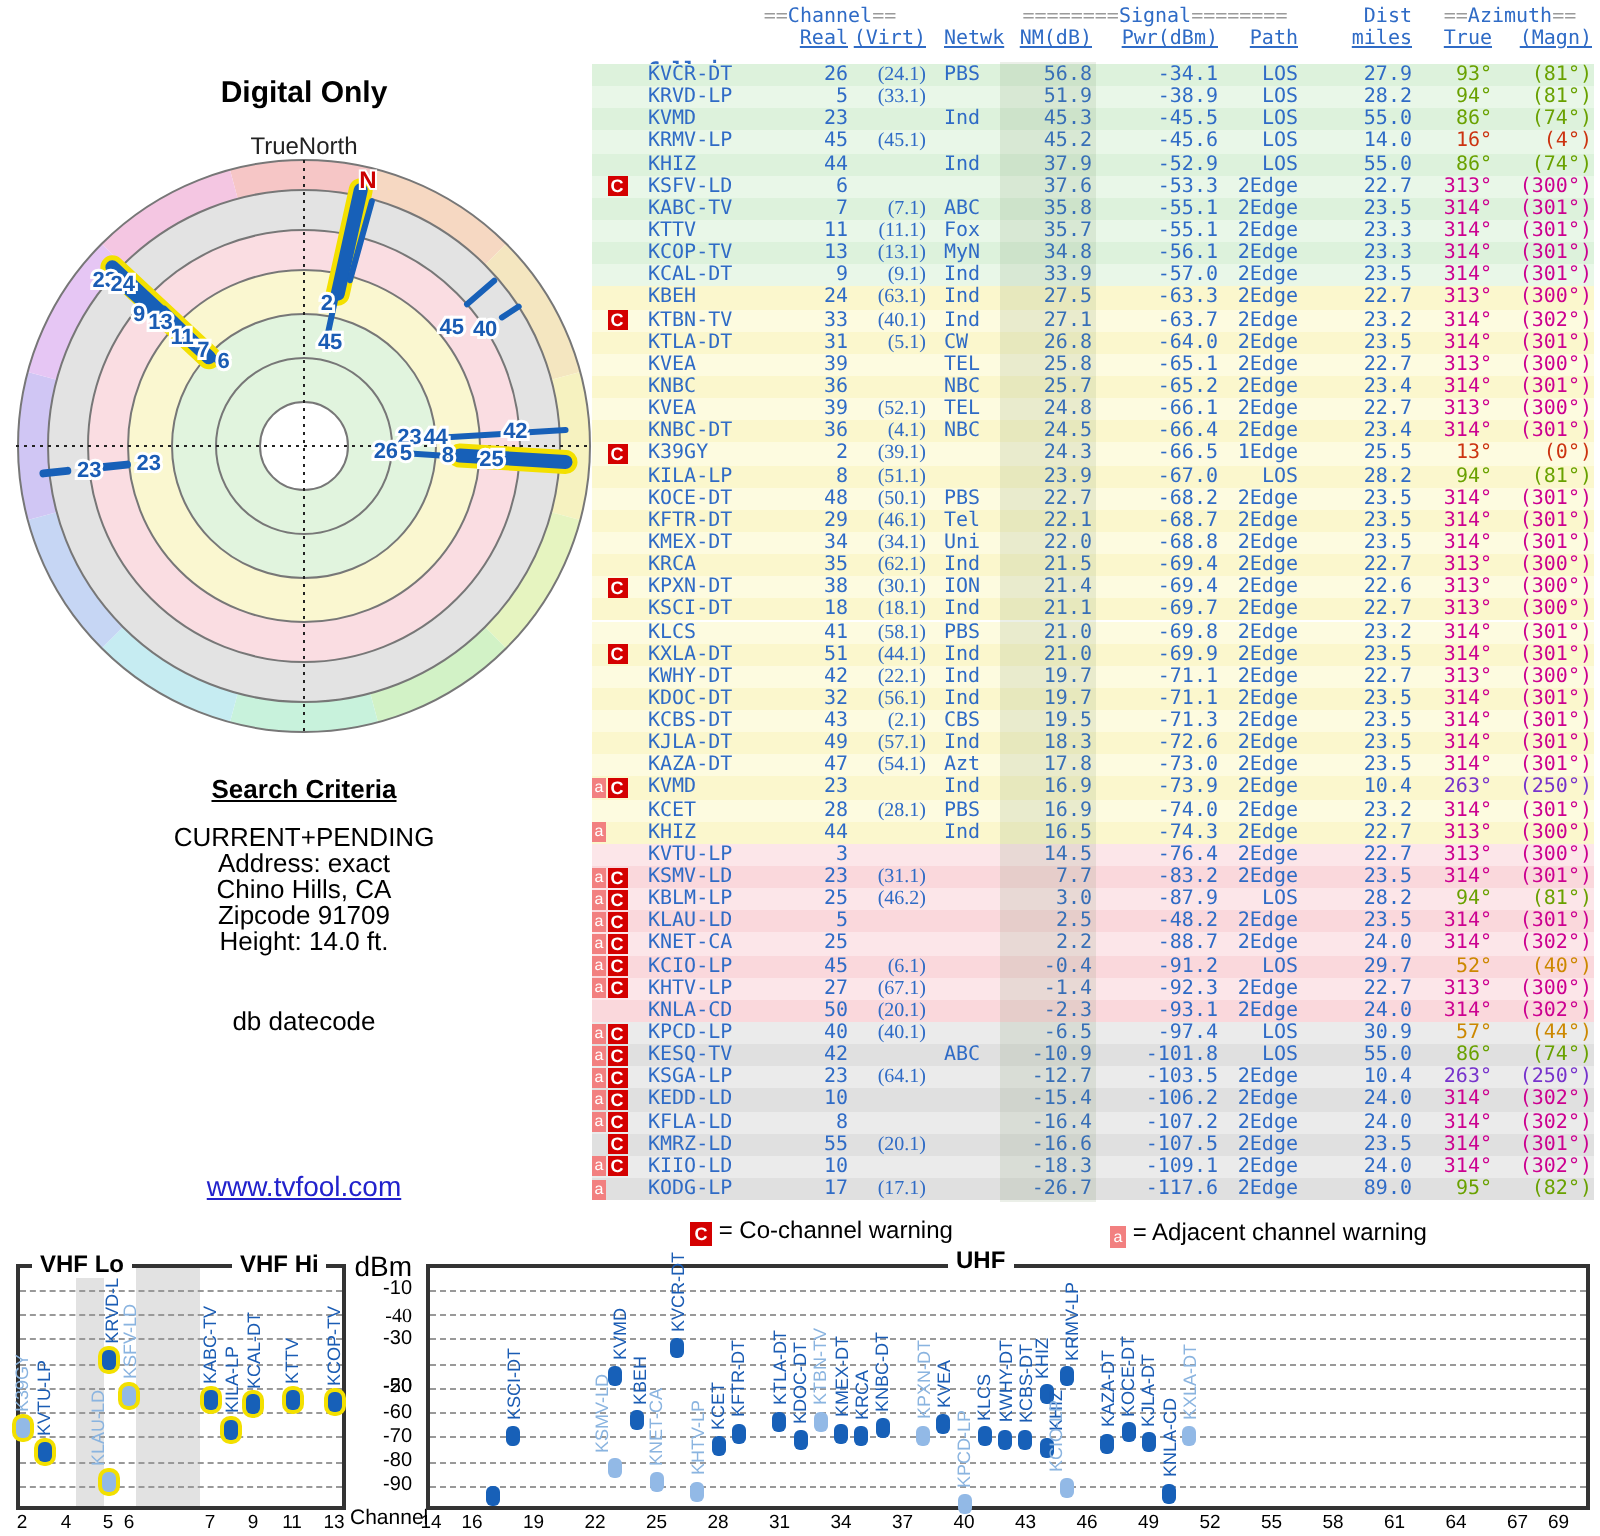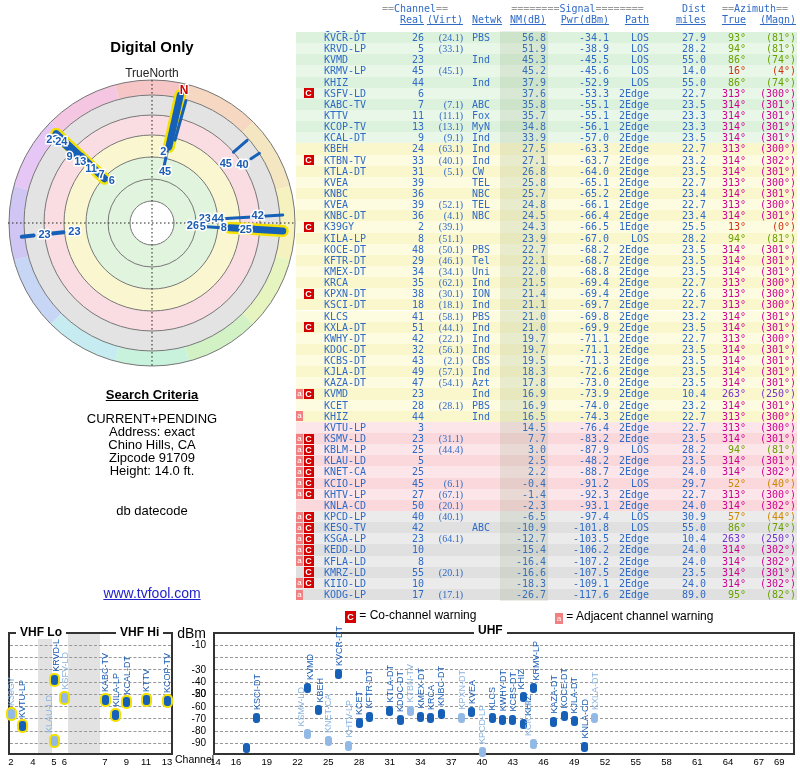--- a/index.html
+++ b/index.html
@@ -622,21 +622,21 @@
           <span class="cell c-path">2Edge</span>
           <span class="cell c-miles">23.5</span>
           <span class="cell c-true az-mag">314°</span>
           <span class="cell c-magn az-mag">(301°)</span>
         </div>
         <div class="trow bg-p1" style="top: 444.18px;">
           <span class="bdg bdg-a">a</span>
           <span class="bdg bdg-c">C</span>
           <span class="cell c-call">KBLM-LP</span>
           <span class="cell c-real">25</span>
-          <span class="cell c-virt">(44.4)</span>
+          <span class="cell c-virt">(46.2)</span>
           <span class="cell c-netwk"></span>
           <span class="cell c-nm">3.0</span>
           <span class="cell c-pwr">-87.9</span>
           <span class="cell c-path">LOS</span>
           <span class="cell c-miles">28.2</span>
           <span class="cell c-true az-grn">94°</span>
           <span class="cell c-magn az-grn">(81°)</span>
         </div>
         <div class="trow bg-p0" style="top: 455.32px;">
           <span class="bdg bdg-a">a</span>
@@ -818,21 +818,21 @@
         </div>
       </div>
     <div id="nm-band"></div>
   </div>
 
   <div id="charts">
       <div class="" style="position: absolute; left: 176px; top: 625px; width: 30px; text-align: right; font-size: 14px; color: rgb(0, 0, 0);">dBm</div>
       <div class="ytick" style="left: 176px; top: 639.25px;">-10</div>
       <div class="ytick" style="left: 176px; top: 651.5px; margin-top: 36px;">-20</div>
       <div class="ytick" style="left: 176px; top: 663.75px;">-30</div>
-      <div class="ytick" style="left: 176px; top: 676px;">-40</div>
+      <div class="ytick" style="left: 176px; top: 653px; font-family: Liberation Serif, serif;">-40</div>
       <div class="ytick" style="left: 176px; top: 688.25px;">-50</div>
       <div class="ytick" style="left: 176px; top: 700.5px;">-60</div>
       <div class="ytick" style="left: 176px; top: 712.75px;">-70</div>
       <div class="ytick" style="left: 176px; top: 725px;">-80</div>
       <div class="ytick" style="left: 176px; top: 737.25px;">-90</div>
       <div class="" style="position: absolute; left: 175px; top: 753px; font-size: 10.5px; color: rgb(0, 0, 0);">Channel</div>
       <div class="panel" style="left: 8px; top: 632px; width: 161px; height: 119px;"></div>
       <div class="gband" style="left: 38px; top: 634px; width: 14px; height: 119px;"></div>
       <div class="gband" style="left: 68px; top: 634px; width: 32px; height: 119px;"></div>
       <div class="gline" style="left: 10px; top: 644.75px; width: 161px;"></div>

